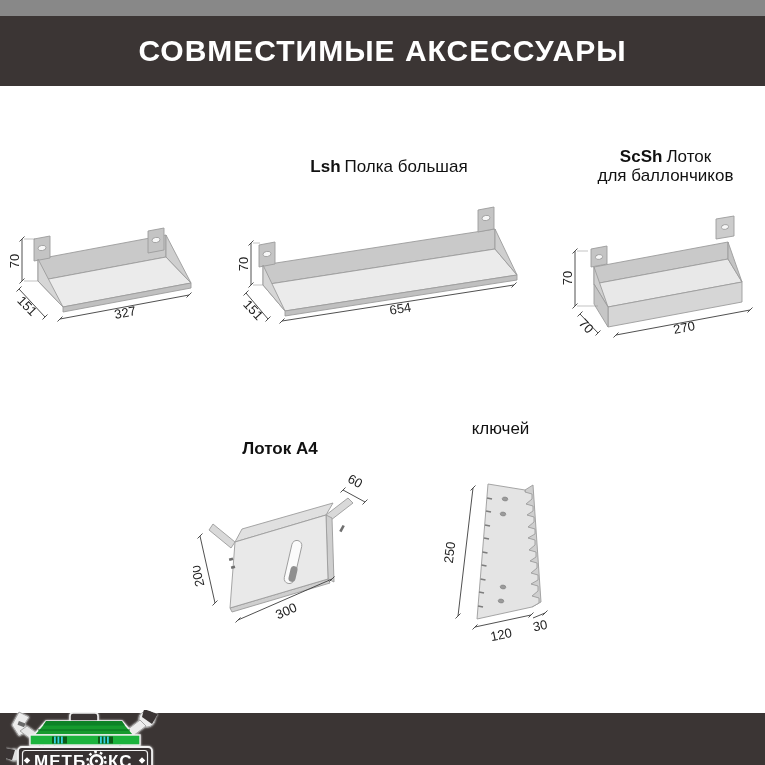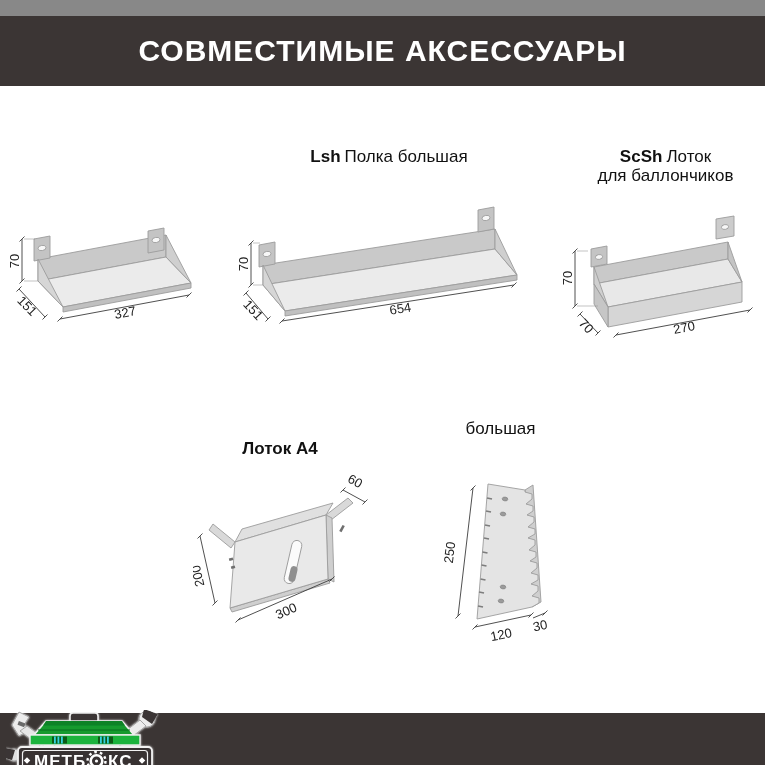--- a/index.html
+++ b/index.html
@@ -32,33 +32,33 @@
 </style>
 </head>
 <body>
 
 <div class="page">
 
   <div class="topbar">
     <h1>СОВМЕСТИМЫЕ АКСЕССУАРЫ</h1>
   </div>
 
-  <div class="ptitle" style="left:238px;top:131px;width:302px;">
+  <div class="ptitle" style="left:238px;top:141px;width:302px;">
     <b>Lsh</b><span>Полка большая</span>
   </div>
   <div class="ptitle" style="left:563px;top:131px;width:205px;">
     <div><b>ScSh</b><span>Лоток</span></div>
     <div>для баллончиков</div>
   </div>
 
   <div class="ptitle" style="left:193px;top:423px;width:178px;">
     <b>Лоток А4</b><span></span>
   </div>
   <div class="ptitle" style="left:408px;top:403px;width:185px;">
-    <div>большая</div>
+    <div>ключей</div>
   </div>
 
   <svg class="fig" style="left:8px;top:185px;" width="195" height="140" viewBox="0 0 195 140">
 
     <polygon class="part" points="30,58 158,34 158,56 30,80" fill="#c9c9c9"></polygon>
 
     <polygon class="part" points="26,60 26,38 42,35 42,57" fill="#c4c4c4"></polygon>
     <ellipse class="hole" cx="34" cy="47" rx="4" ry="2.6" transform="rotate(-10 34 47)"></ellipse>
     <polygon class="part" points="140,52 140,30 156,27 156,49" fill="#c4c4c4"></polygon>
     <ellipse class="hole" cx="148" cy="39" rx="4" ry="2.6" transform="rotate(-10 148 39)"></ellipse>

